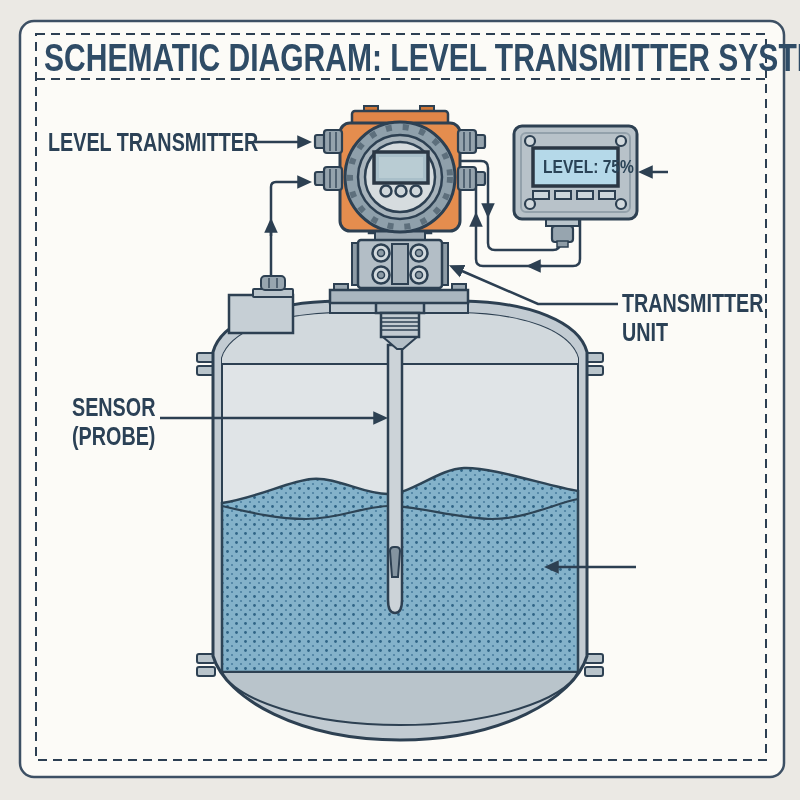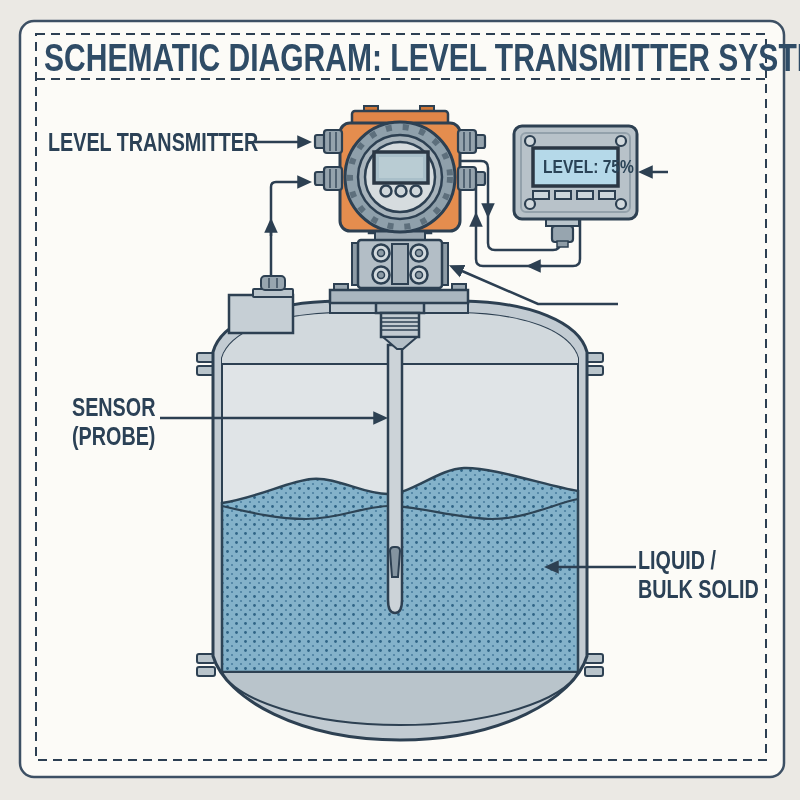--- a/index.html
+++ b/index.html
@@ -214,27 +214,27 @@
 
   <div class="title">
     <span class="cond">SCHEMATIC DIAGRAM: LEVEL TRANSMITTER SYSTEM</span>
   </div>
 
   <div class="lbl" style="left:48px;top:128px;text-decoration:underline;">
     <span class="cond">LEVEL TRANSMITTER</span>
   </div>
 
 
+  <div class="lbl" style="left:622px;top:289px;">
+    <span class="cond">TRANSMITTER</span><br>
+    <span class="cond">UNIT</span>
+  </div>
 
   <div class="lbl" style="left:72px;top:393px;">
     <span class="cond">SENSOR</span><br>
     <span class="cond">(PROBE)</span>
   </div>
 
-  <div class="lbl" style="left:638px;top:546px;">
-    <span class="cond">LIQUID /</span><br>
-    <span class="cond">BULK SOLID</span>
-  </div>
 
   <div class="lcd">
     <span class="cond">LEVEL: 75%</span>
   </div>
 </div>
 
 </body></html>

